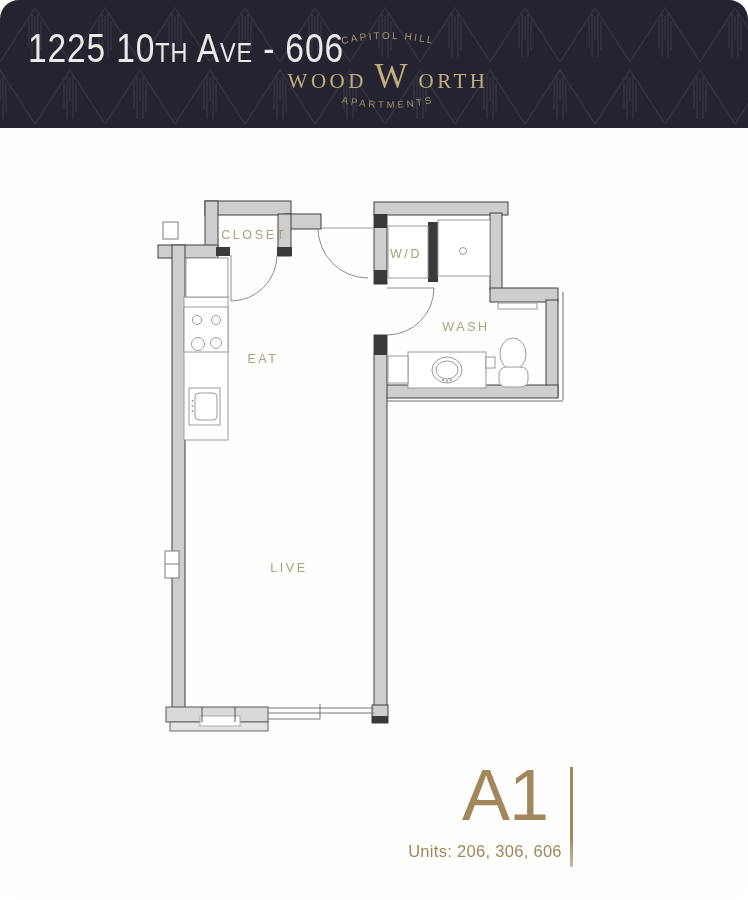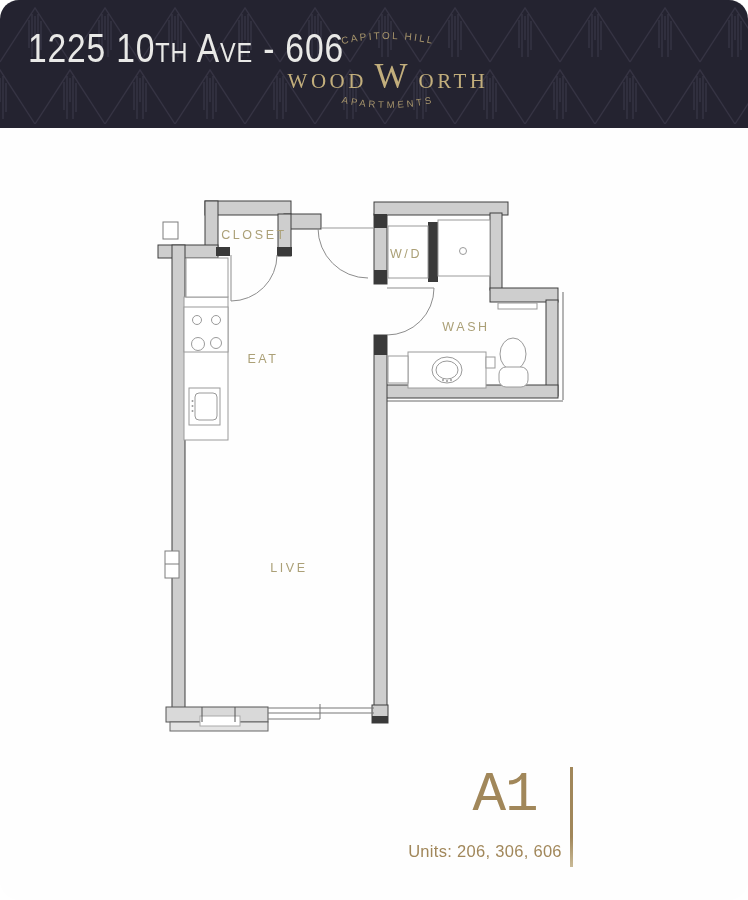--- a/index.html
+++ b/index.html
@@ -14,21 +14,21 @@
            transform:scaleX(0.84);transform-origin:left top;}
   .logo{position:absolute;left:283px;top:8px;}
 
   
   .plan{position:absolute;left:148px;top:188px;}
   .room-label{font-family:"Liberation Sans",sans-serif;font-size:12.5px;letter-spacing:2.6px;
               fill:#aba077;}
 
   
   .plan-code{position:absolute;left:440px;top:754px;width:130px;text-align:center;
-             font-family:Liberation Mono, monospace;font-size:56px;line-height:82px;
+             font-family:Liberation Sans, sans-serif;font-size:72px;line-height:82px;
              color:#a1875a;letter-spacing:-1px;}
   .units-line{position:absolute;left:400px;top:842px;width:170px;text-align:center;
               font-size:16.5px;color:#a1875a;letter-spacing:.3px;}
   .info-divider{position:absolute;left:570px;top:767px;width:3px;height:100px;
                 background:linear-gradient(#a1875a 70%,#c9ba97);}
   .details{position:absolute;left:591px;top:769px;font-size:17.5px;line-height:28px;color:#45494d;}
 </style>
 </head>
 <body>
 

